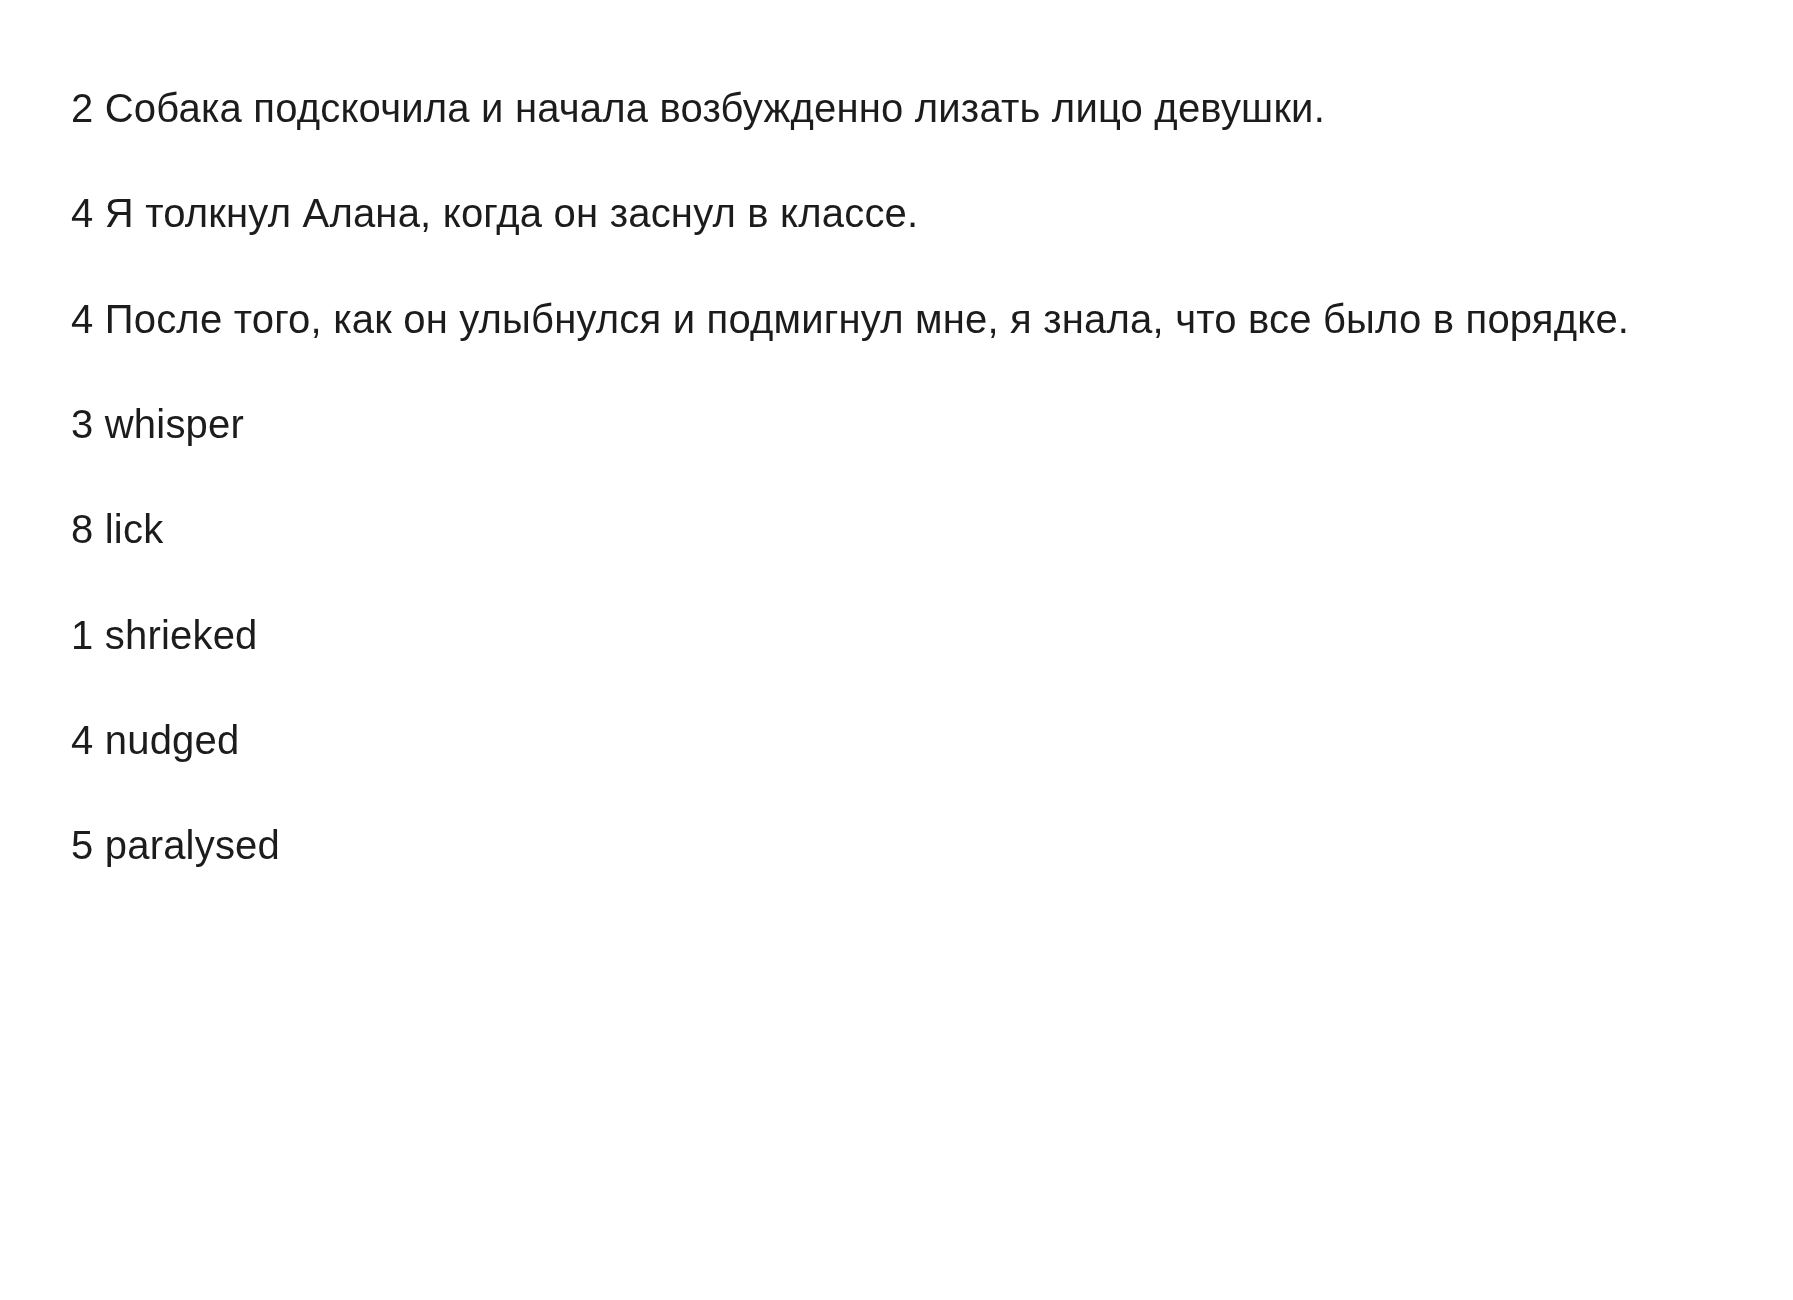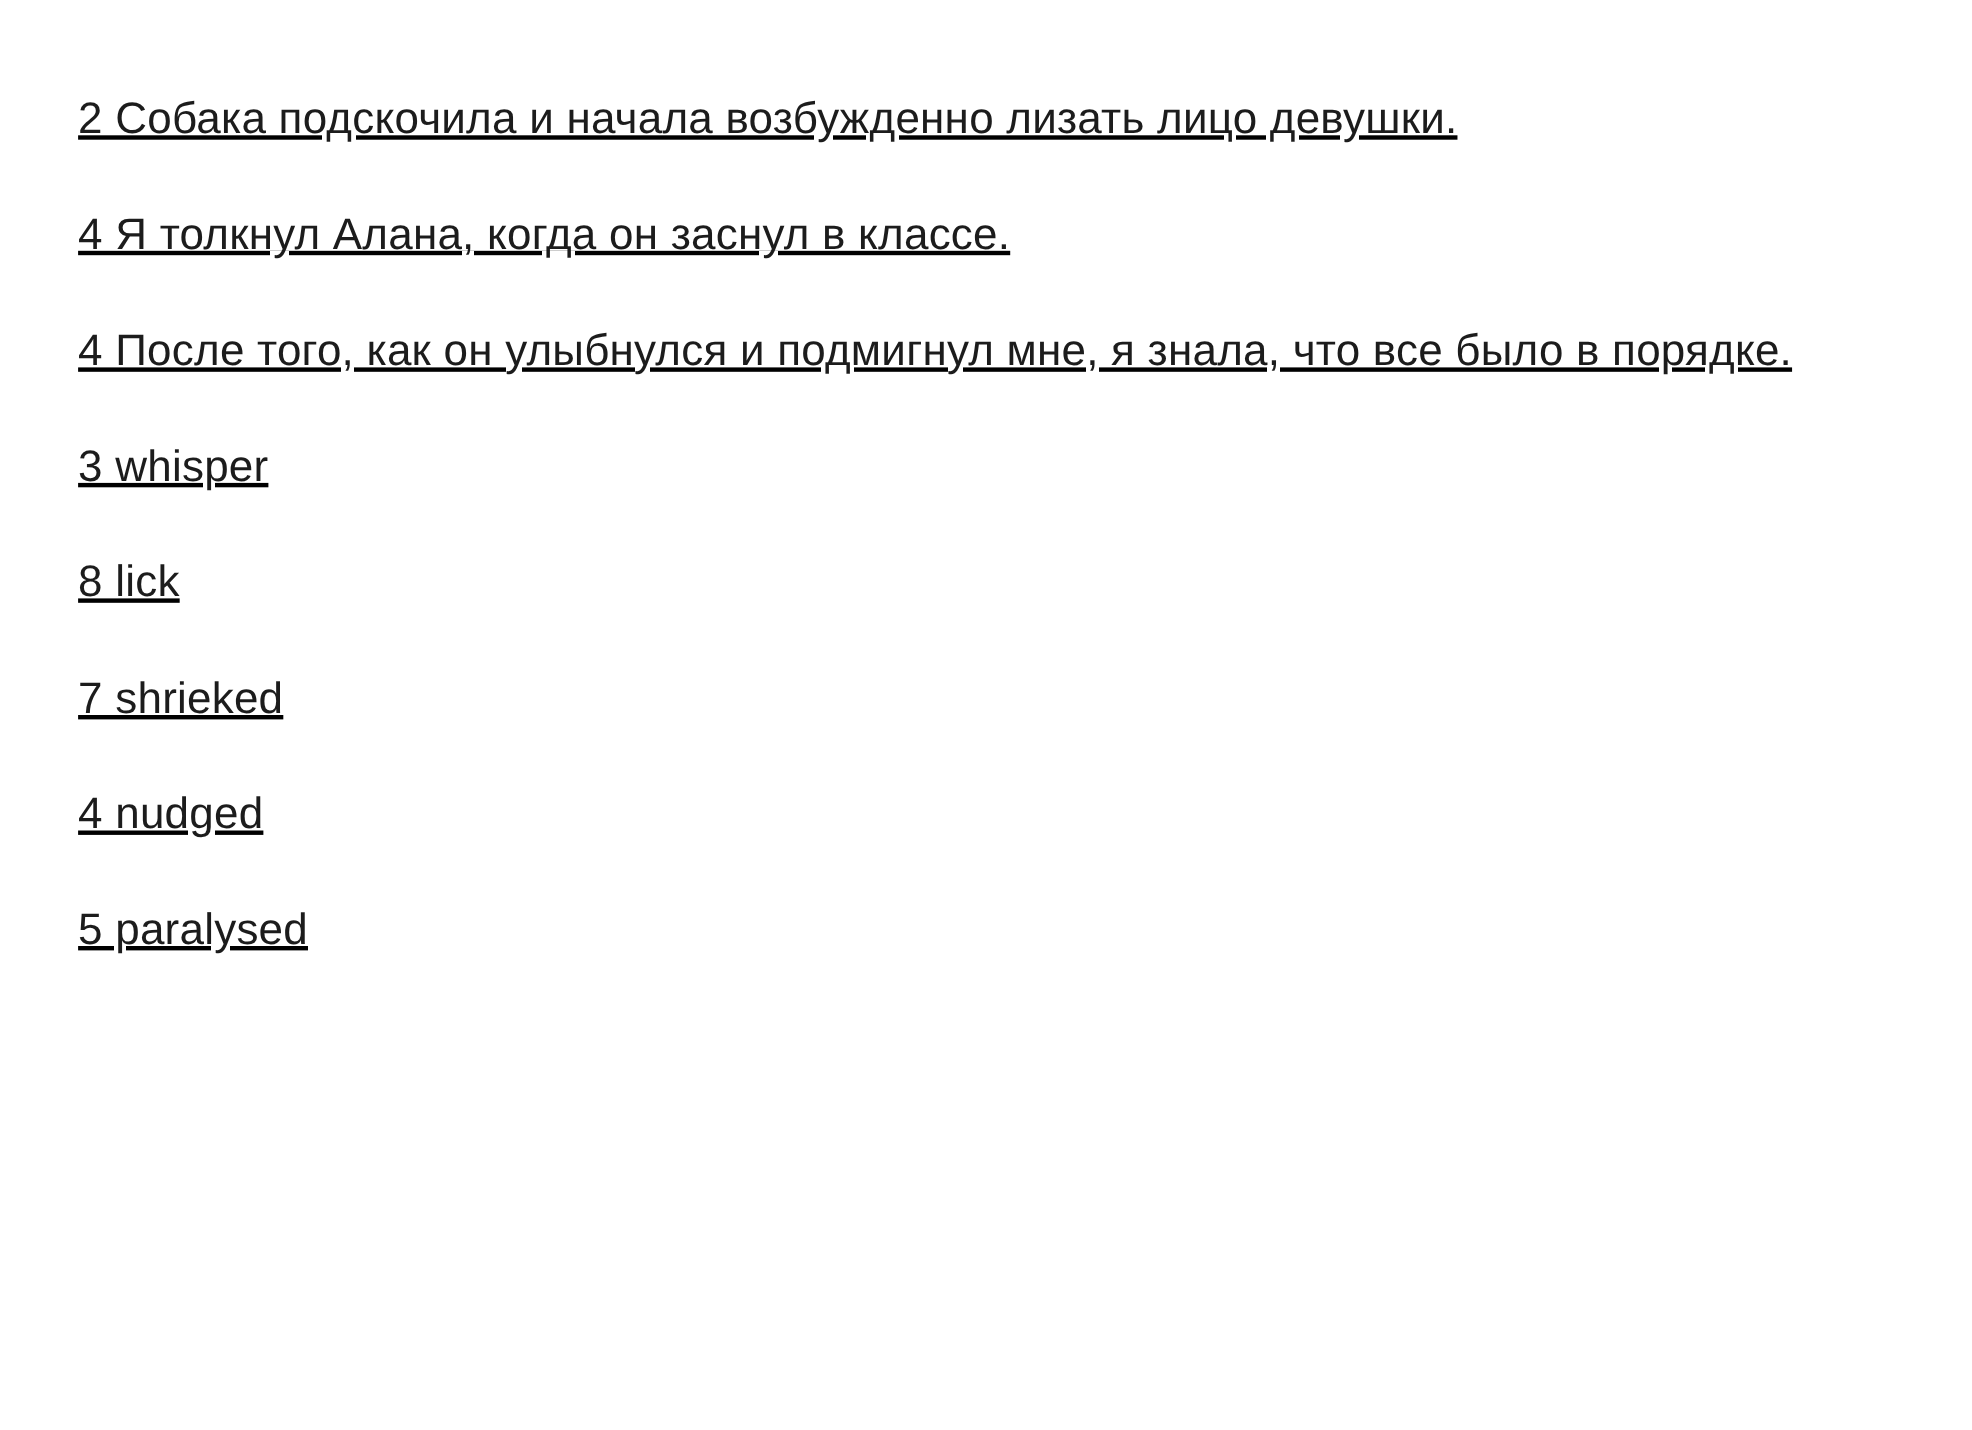--- a/index.html
+++ b/index.html
@@ -19,21 +19,20 @@
     left: 0;
     top: 0;
     width: 1793px;
     height: 1300px;
   }
   .text-col {
     position: absolute;
     left: 71px;
     top: 56px;
     right: 44px;
-    text-decoration: underline;
   }
   .answer-line {
     height: 105.3px;
     display: flex;
     align-items: center;
     font-size: 40px;
     letter-spacing: 0.2px;
     color: #1c1c1c;
     white-space: nowrap;
   }
@@ -53,19 +52,19 @@
 <body>
 
 <div class="doc">
 
   <div class="text-col">
     <div class="answer-line">2 Собака подскочила и начала возбужденно лизать лицо девушки.</div>
     <div class="answer-line">4 Я толкнул Алана, когда он заснул в классе.</div>
     <div class="answer-line">4 После того, как он улыбнулся и подмигнул мне, я знала, что все было в порядке.</div>
     <div class="answer-line">3 whisper</div>
     <div class="answer-line">8 lick</div>
-    <div class="answer-line">7 shrieked</div>
+    <div class="answer-line">1 shrieked</div>
     <div class="answer-line">4 nudged</div>
     <div class="answer-line">5 paralysed</div>
   </div>
 
 
 </div>
 
 </body></html>

